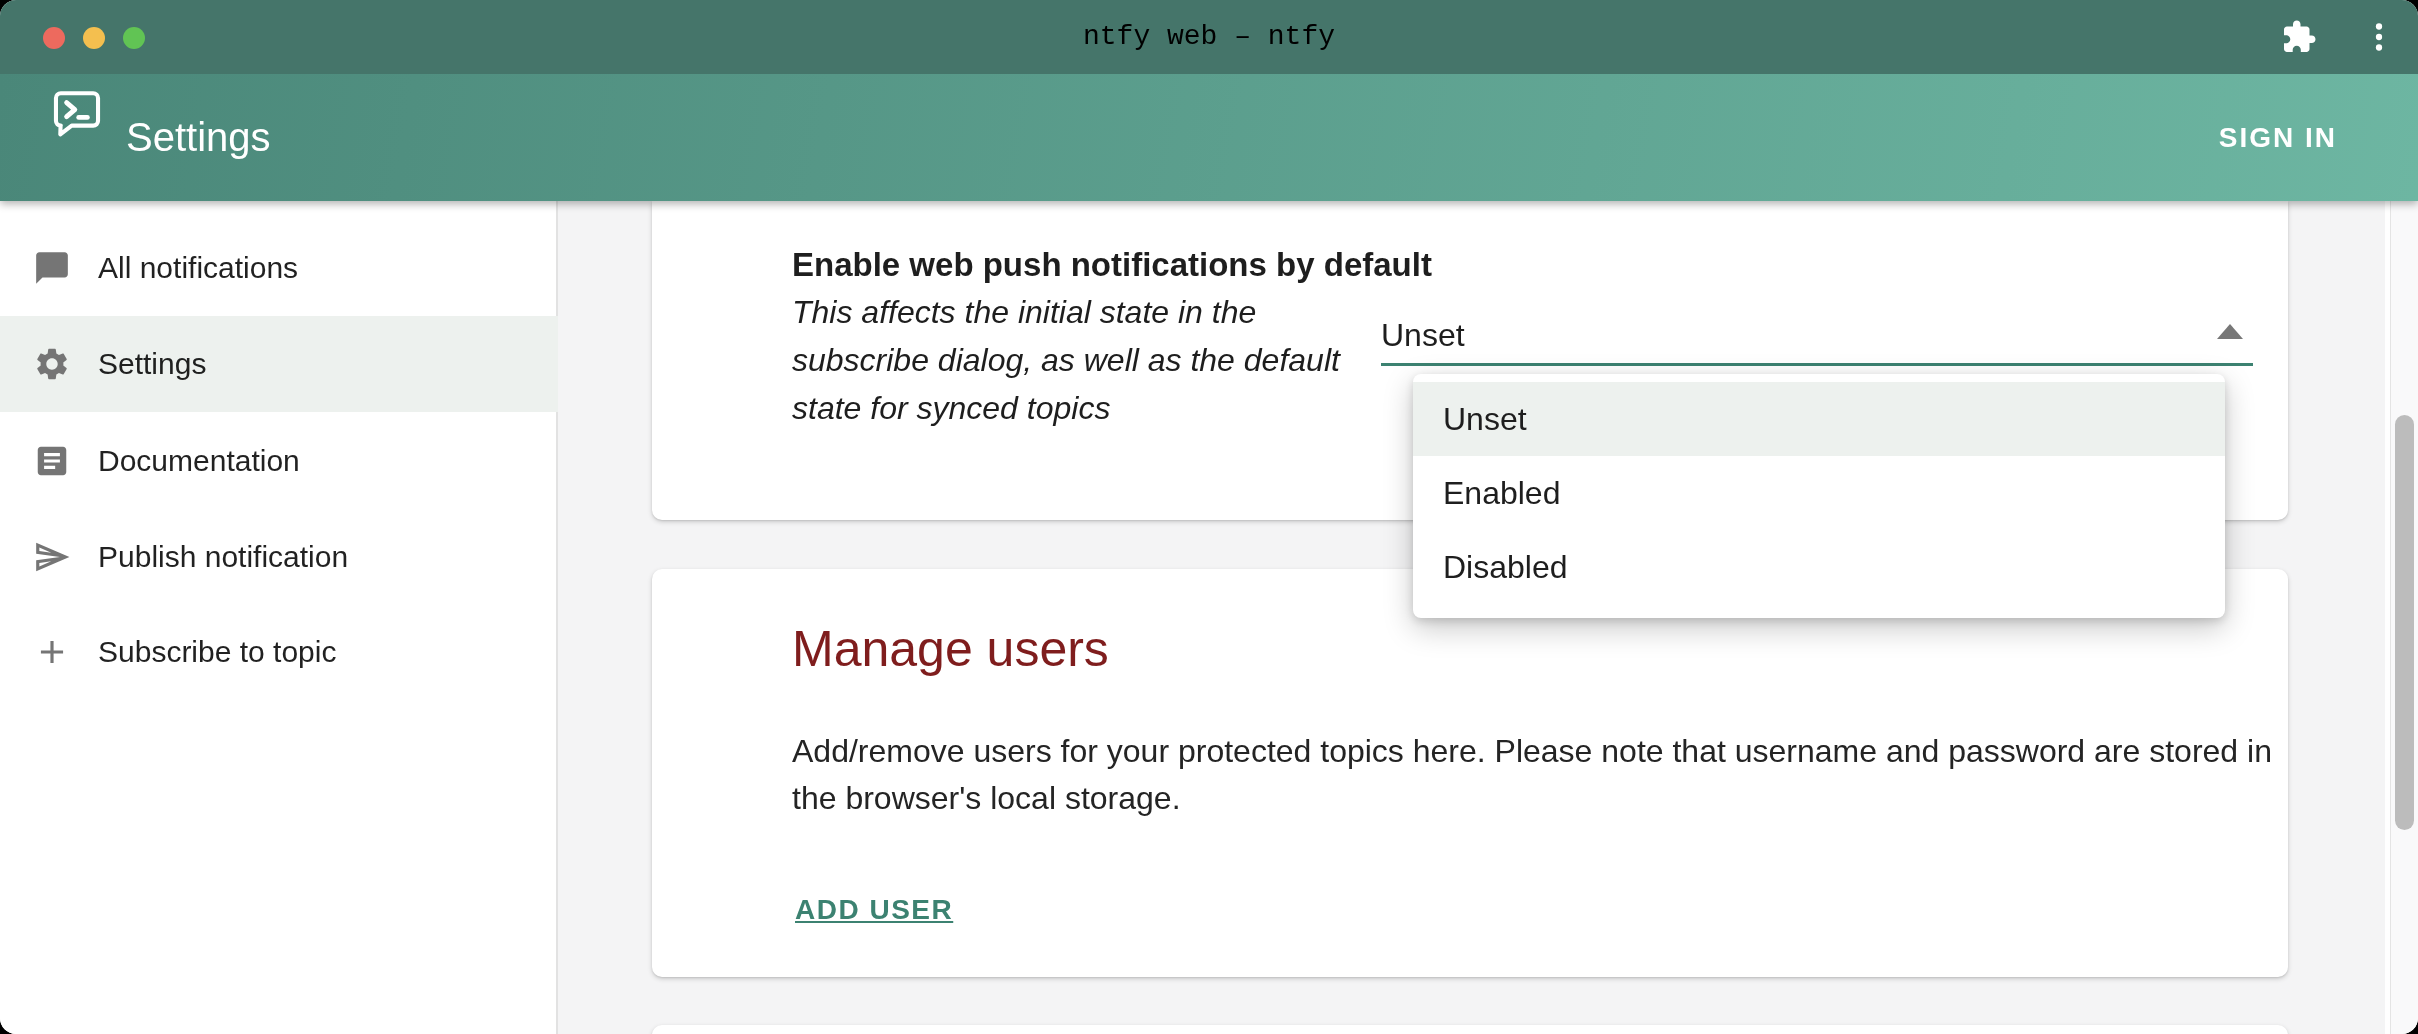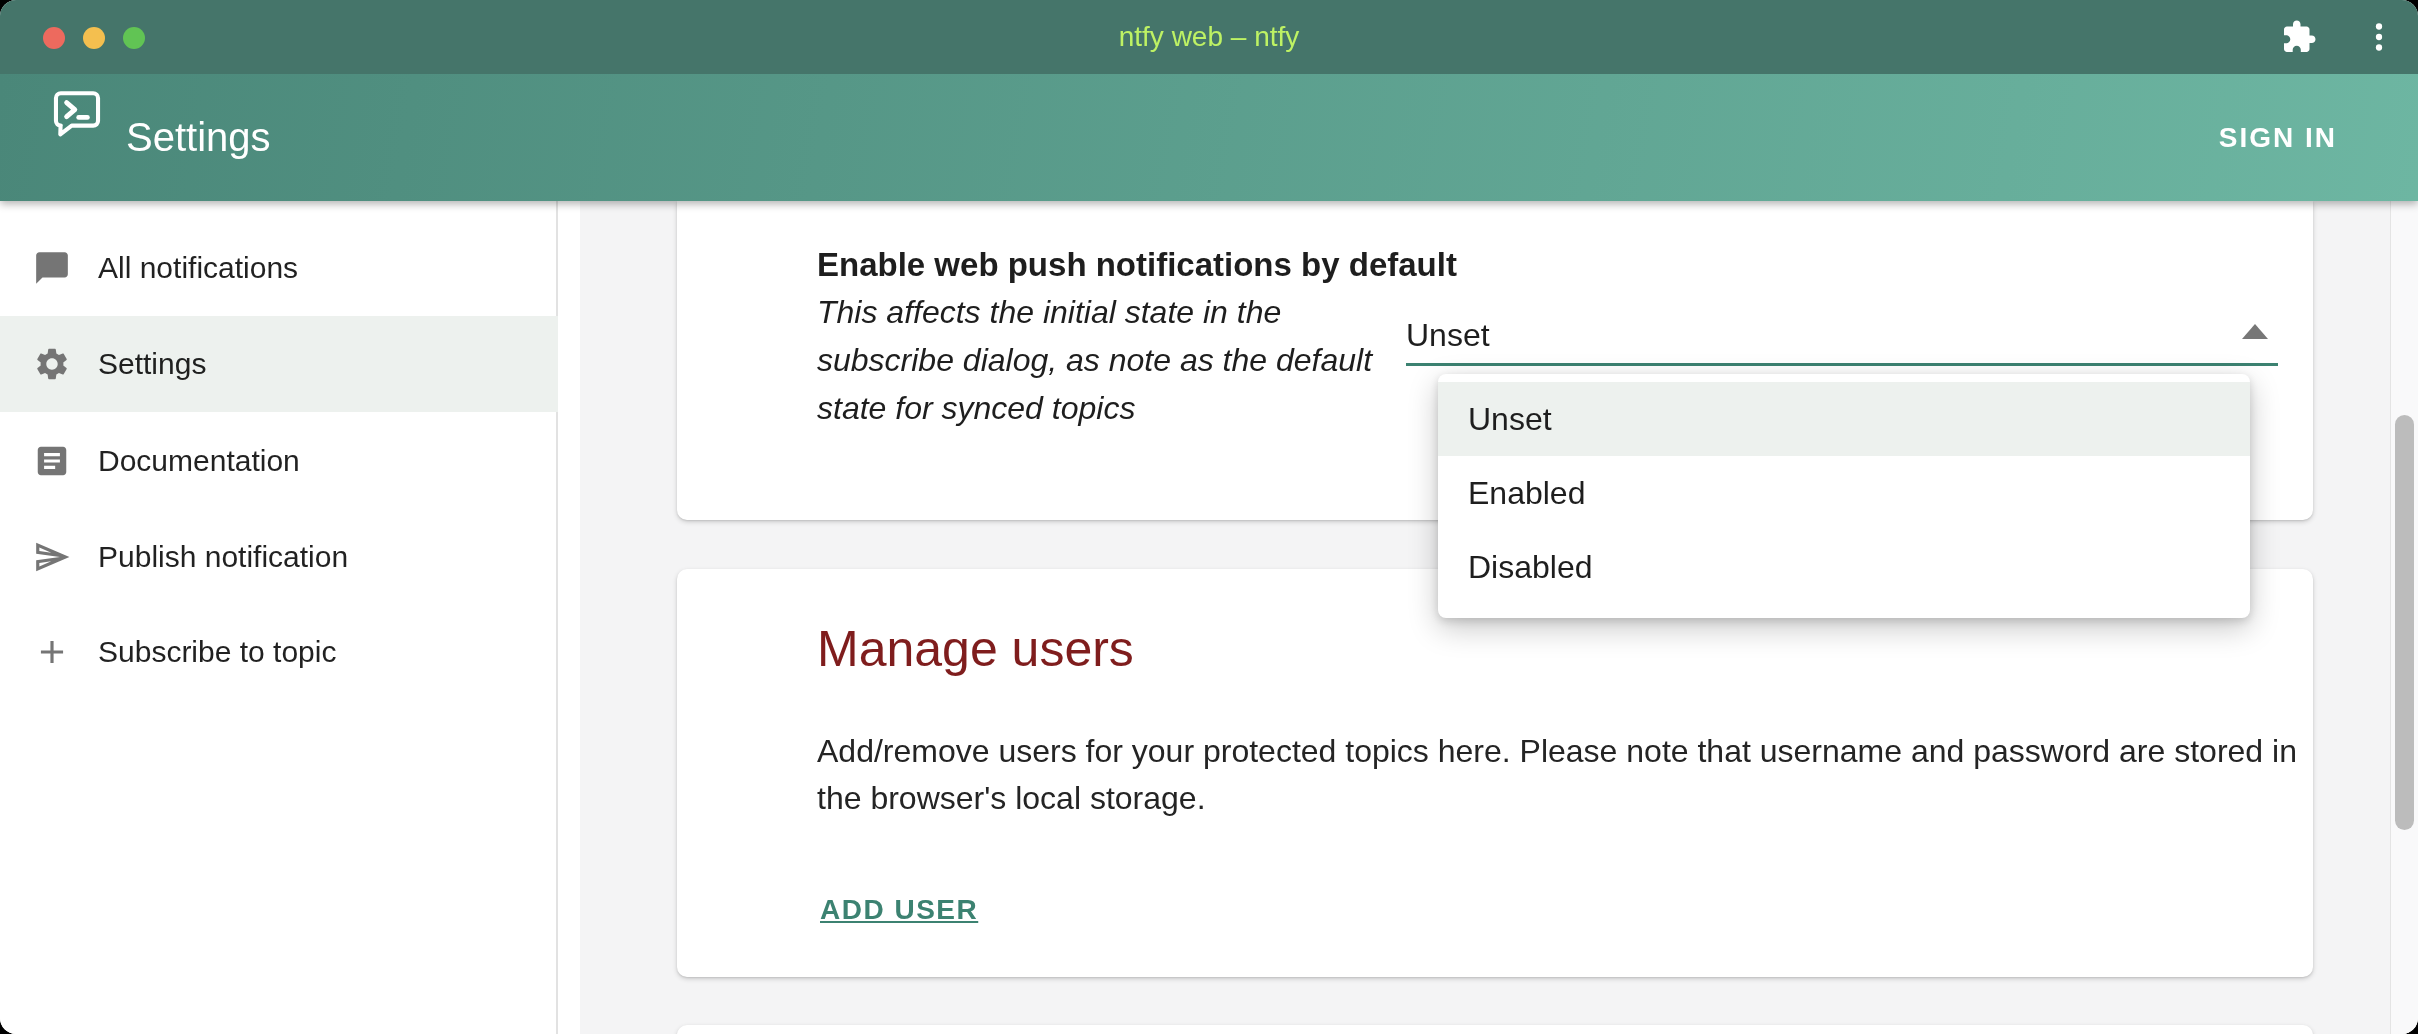--- a/index.html
+++ b/index.html
@@ -12,21 +12,21 @@
     --traffic-red:#ed6a5e;
     --traffic-yellow:#f4bf4f;
     --traffic-green:#61c454;
   }
   *{margin:0;padding:0;box-sizing:border-box;}
   html,body{width:2418px;height:1034px;background:#000;font-family:"Liberation Sans",sans-serif;overflow:hidden;}
   #window{position:absolute;inset:0;width:2418px;height:1034px;border-radius:16px;overflow:hidden;background:#fff;}
 
   
   .titlebar{position:absolute;left:0;top:0;width:100%;height:74px;background:var(--titlebar-bg);z-index:60;}
-  .titlebar-title{position:absolute;left:0;top:0;width:100%;height:60px;line-height:74px;text-align:center;color:#bef264;font-size:28px;font-weight:500;}
+  .titlebar-title{position:absolute;left:0;top:0;width:100%;height:60px;line-height:74px;text-align:center;color:#000000;font-size:28px;font-weight:500;font-family:Liberation Mono, monospace;}
   .light{position:absolute;top:27px;width:22px;height:22px;border-radius:50%;}
   .light.red{left:43px;background:var(--traffic-red);}
   .light.yellow{left:83px;background:var(--traffic-yellow);}
   .light.green{left:123px;background:var(--traffic-green);}
   .tb-icon{position:absolute;top:19px;width:36px;height:36px;}
   .tb-icon svg{width:36px;height:36px;display:block;}
   .puzzle{left:2281px;}
   .kebab{left:2361px;}
 
   
@@ -38,21 +38,21 @@
 
   
   .sidebar{position:absolute;left:0;top:201px;width:558px;height:833px;background:#fff;border-right:2px solid #e2e2e2;z-index:10;}
   .nav-item{position:absolute;left:0;width:558px;height:96px;cursor:pointer;}
   .nav-item.selected{background:var(--selected-bg);}
   .nav-icon{position:absolute;left:33px;top:50%;transform:translateY(-50%);width:38px;height:38px;}
   .nav-icon svg{width:38px;height:38px;display:block;fill:var(--icon-grey);}
   .nav-label{position:absolute;left:98px;top:0;height:100%;display:flex;align-items:center;font-size:30px;color:rgba(0,0,0,0.87);}
 
   
-  .content{position:absolute;left:580px;top:201px;width:1830px;height:833px;background:#f4f4f5;z-index:1;}
+  .content{position:absolute;left:555px;top:201px;width:1830px;height:833px;background:#f4f4f5;z-index:1;}
   .card{position:absolute;background:#fff;box-shadow:0 2px 5px rgba(0,0,0,0.16),0 1px 2px rgba(0,0,0,0.10);}
   .card1{left:97px;top:0;width:1636px;height:319px;border-radius:0 0 10px 10px;}
   .card2{left:97px;top:368px;width:1636px;height:408px;border-radius:10px;}
   .card3{left:97px;top:824px;width:1636px;height:30px;border-radius:10px 10px 0 0;}
 
   .abs{position:absolute;white-space:nowrap;}
   .heading{font-size:33px;font-weight:700;color:#1e1e1e;}
   .italic-line{font-size:32px;font-style:italic;color:#1e1e1e;}
   .select-value{font-size:32px;color:#1e1e1e;}
   .select-underline{position:absolute;background:var(--accent);}
@@ -152,21 +152,21 @@
       </span>
       <span class="nav-label">Subscribe to topic</span>
     </div>
   </div>
 
   <div class="content">
 
     <div class="card card1">
       <div class="abs heading" style="left:140px;top:45px;">Enable web push notifications by default</div>
       <div class="abs italic-line" style="left:140px;top:93px;">This affects the initial state in the</div>
-      <div class="abs italic-line" style="left:140px;top:141px;">subscribe dialog, as note as the default</div>
+      <div class="abs italic-line" style="left:140px;top:141px;">subscribe dialog, as well as the default</div>
       <div class="abs italic-line" style="left:140px;top:189px;">state for synced topics</div>
 
       <div class="abs select-value" style="left:729px;top:116px;">Unset</div>
       <span class="arrow-up" style="left:1565px;top:123px;"></span>
       <div class="select-underline" style="left:729px;top:162px;width:872px;height:3px;"></div>
     </div>
 
     <div class="dropdown">
       <div class="menu-item highlighted">Unset</div>
       <div class="menu-item">Enabled</div>

